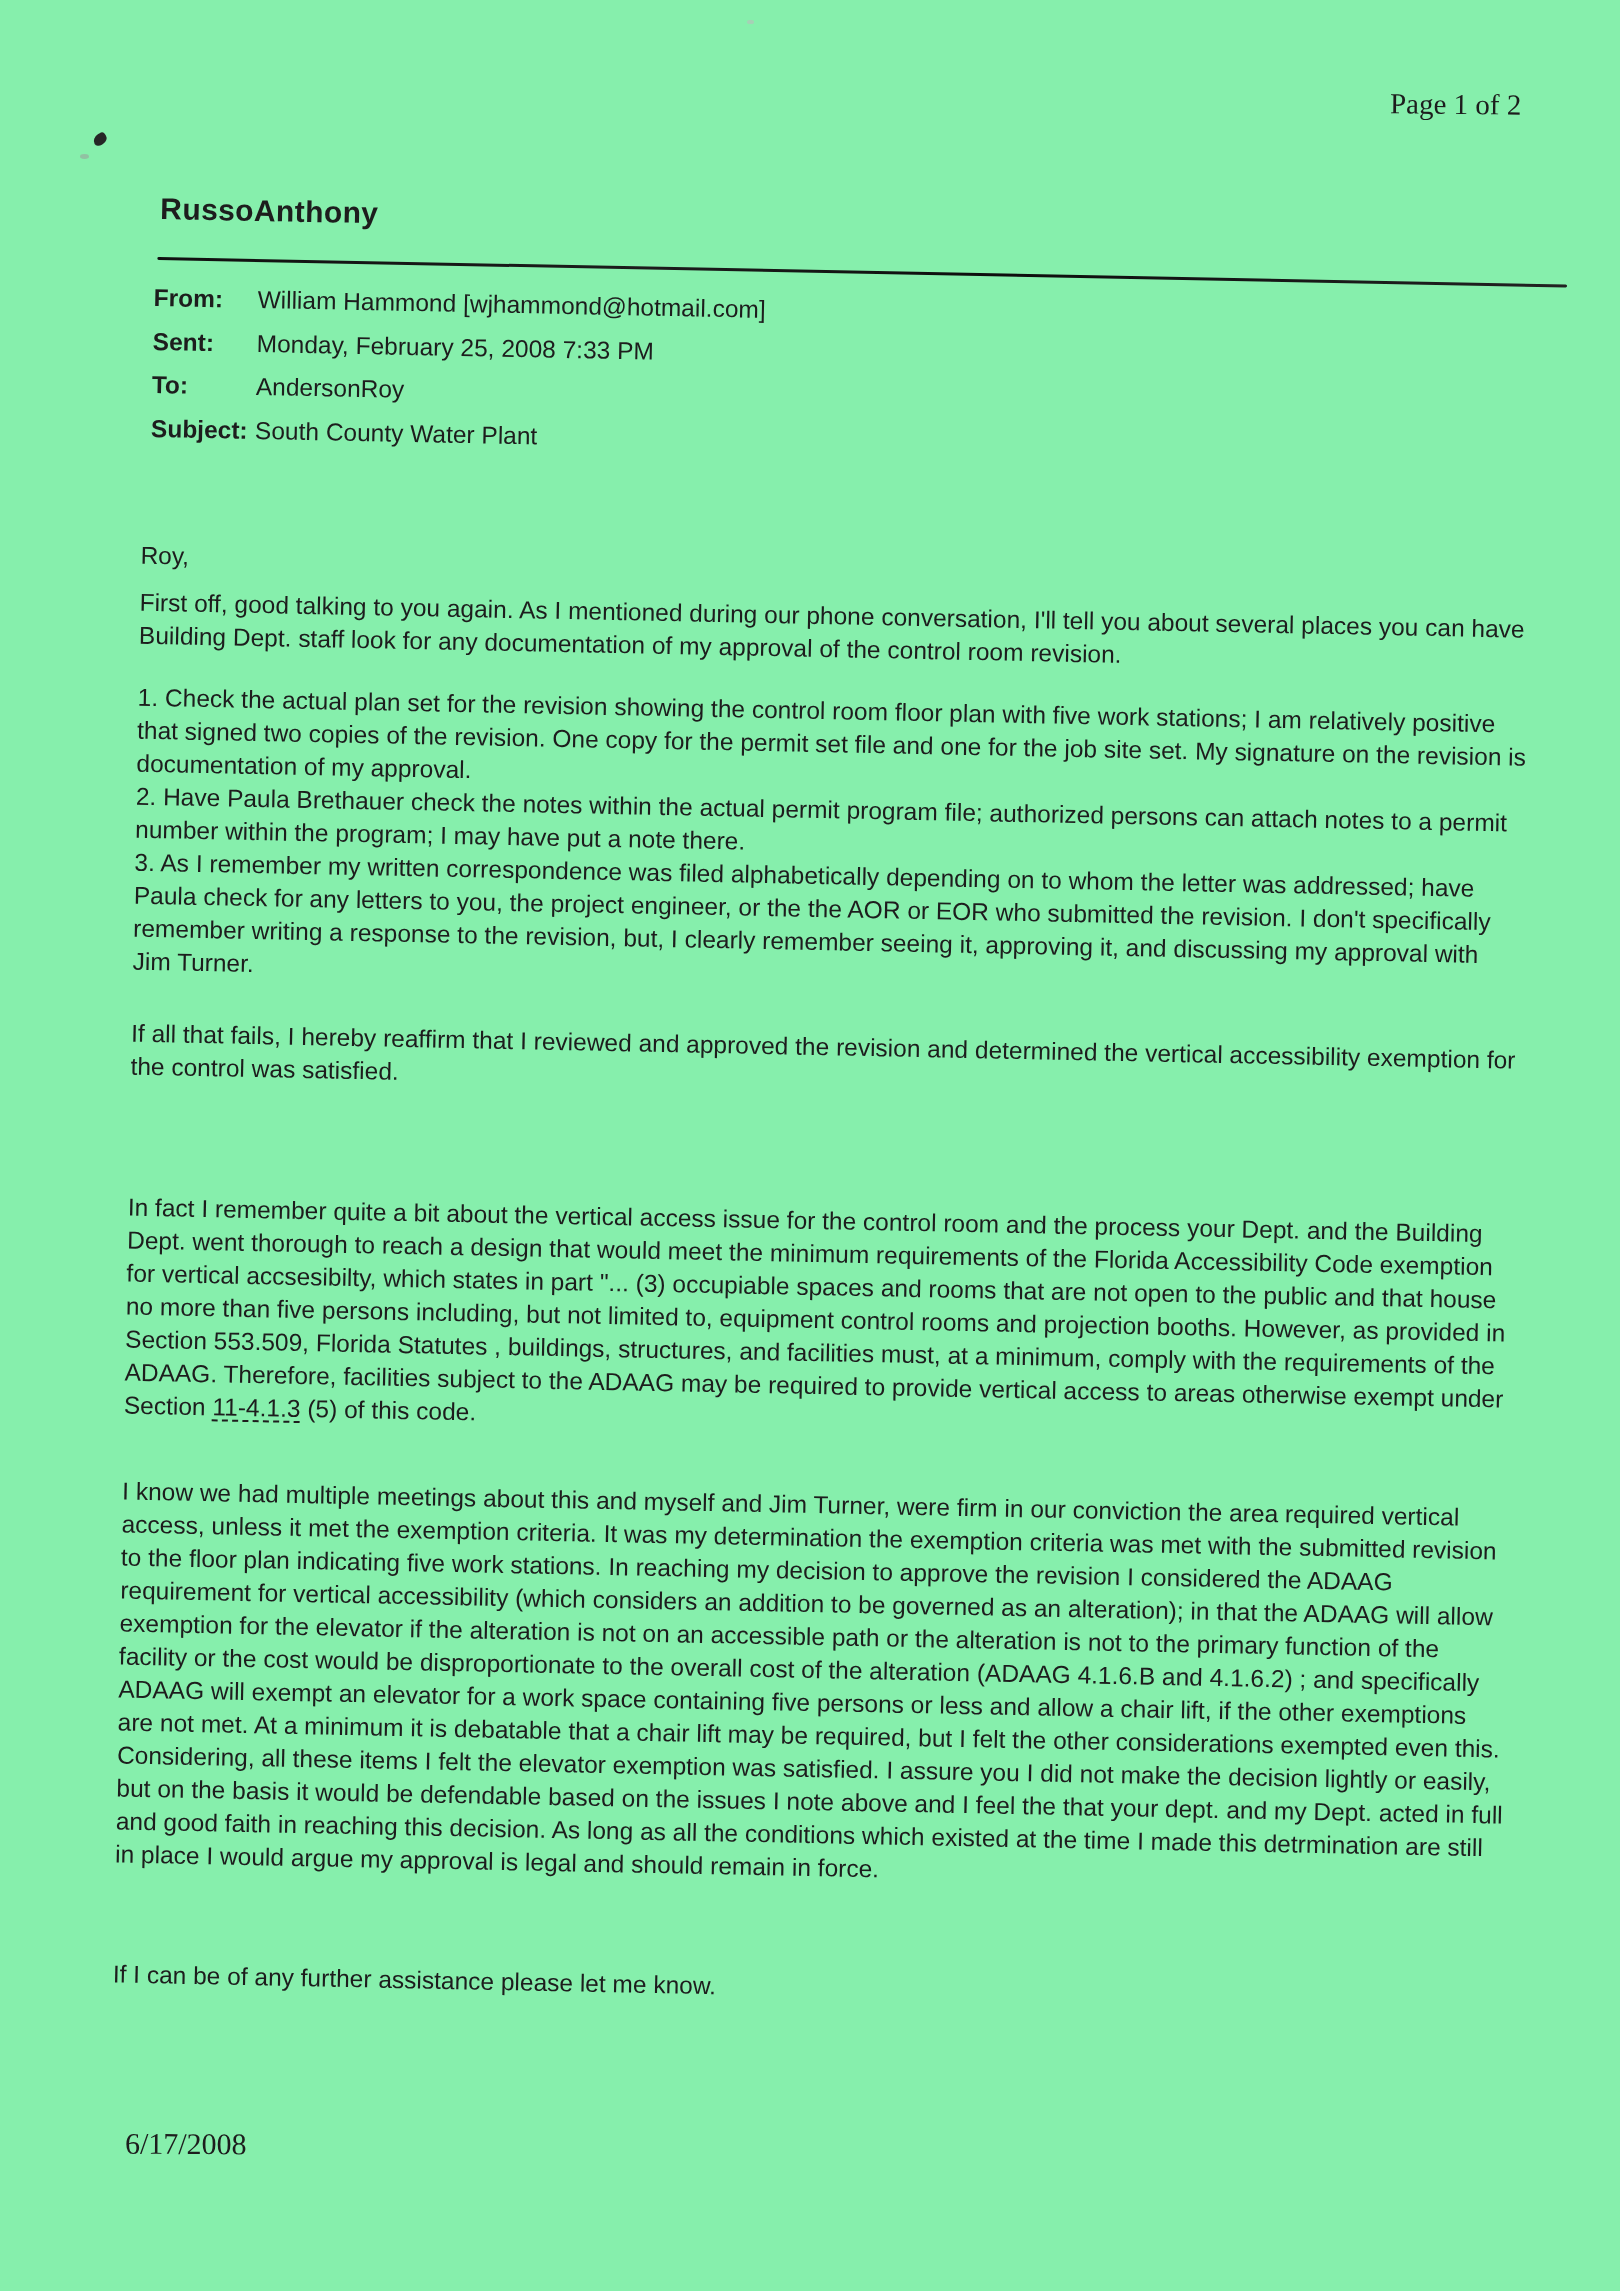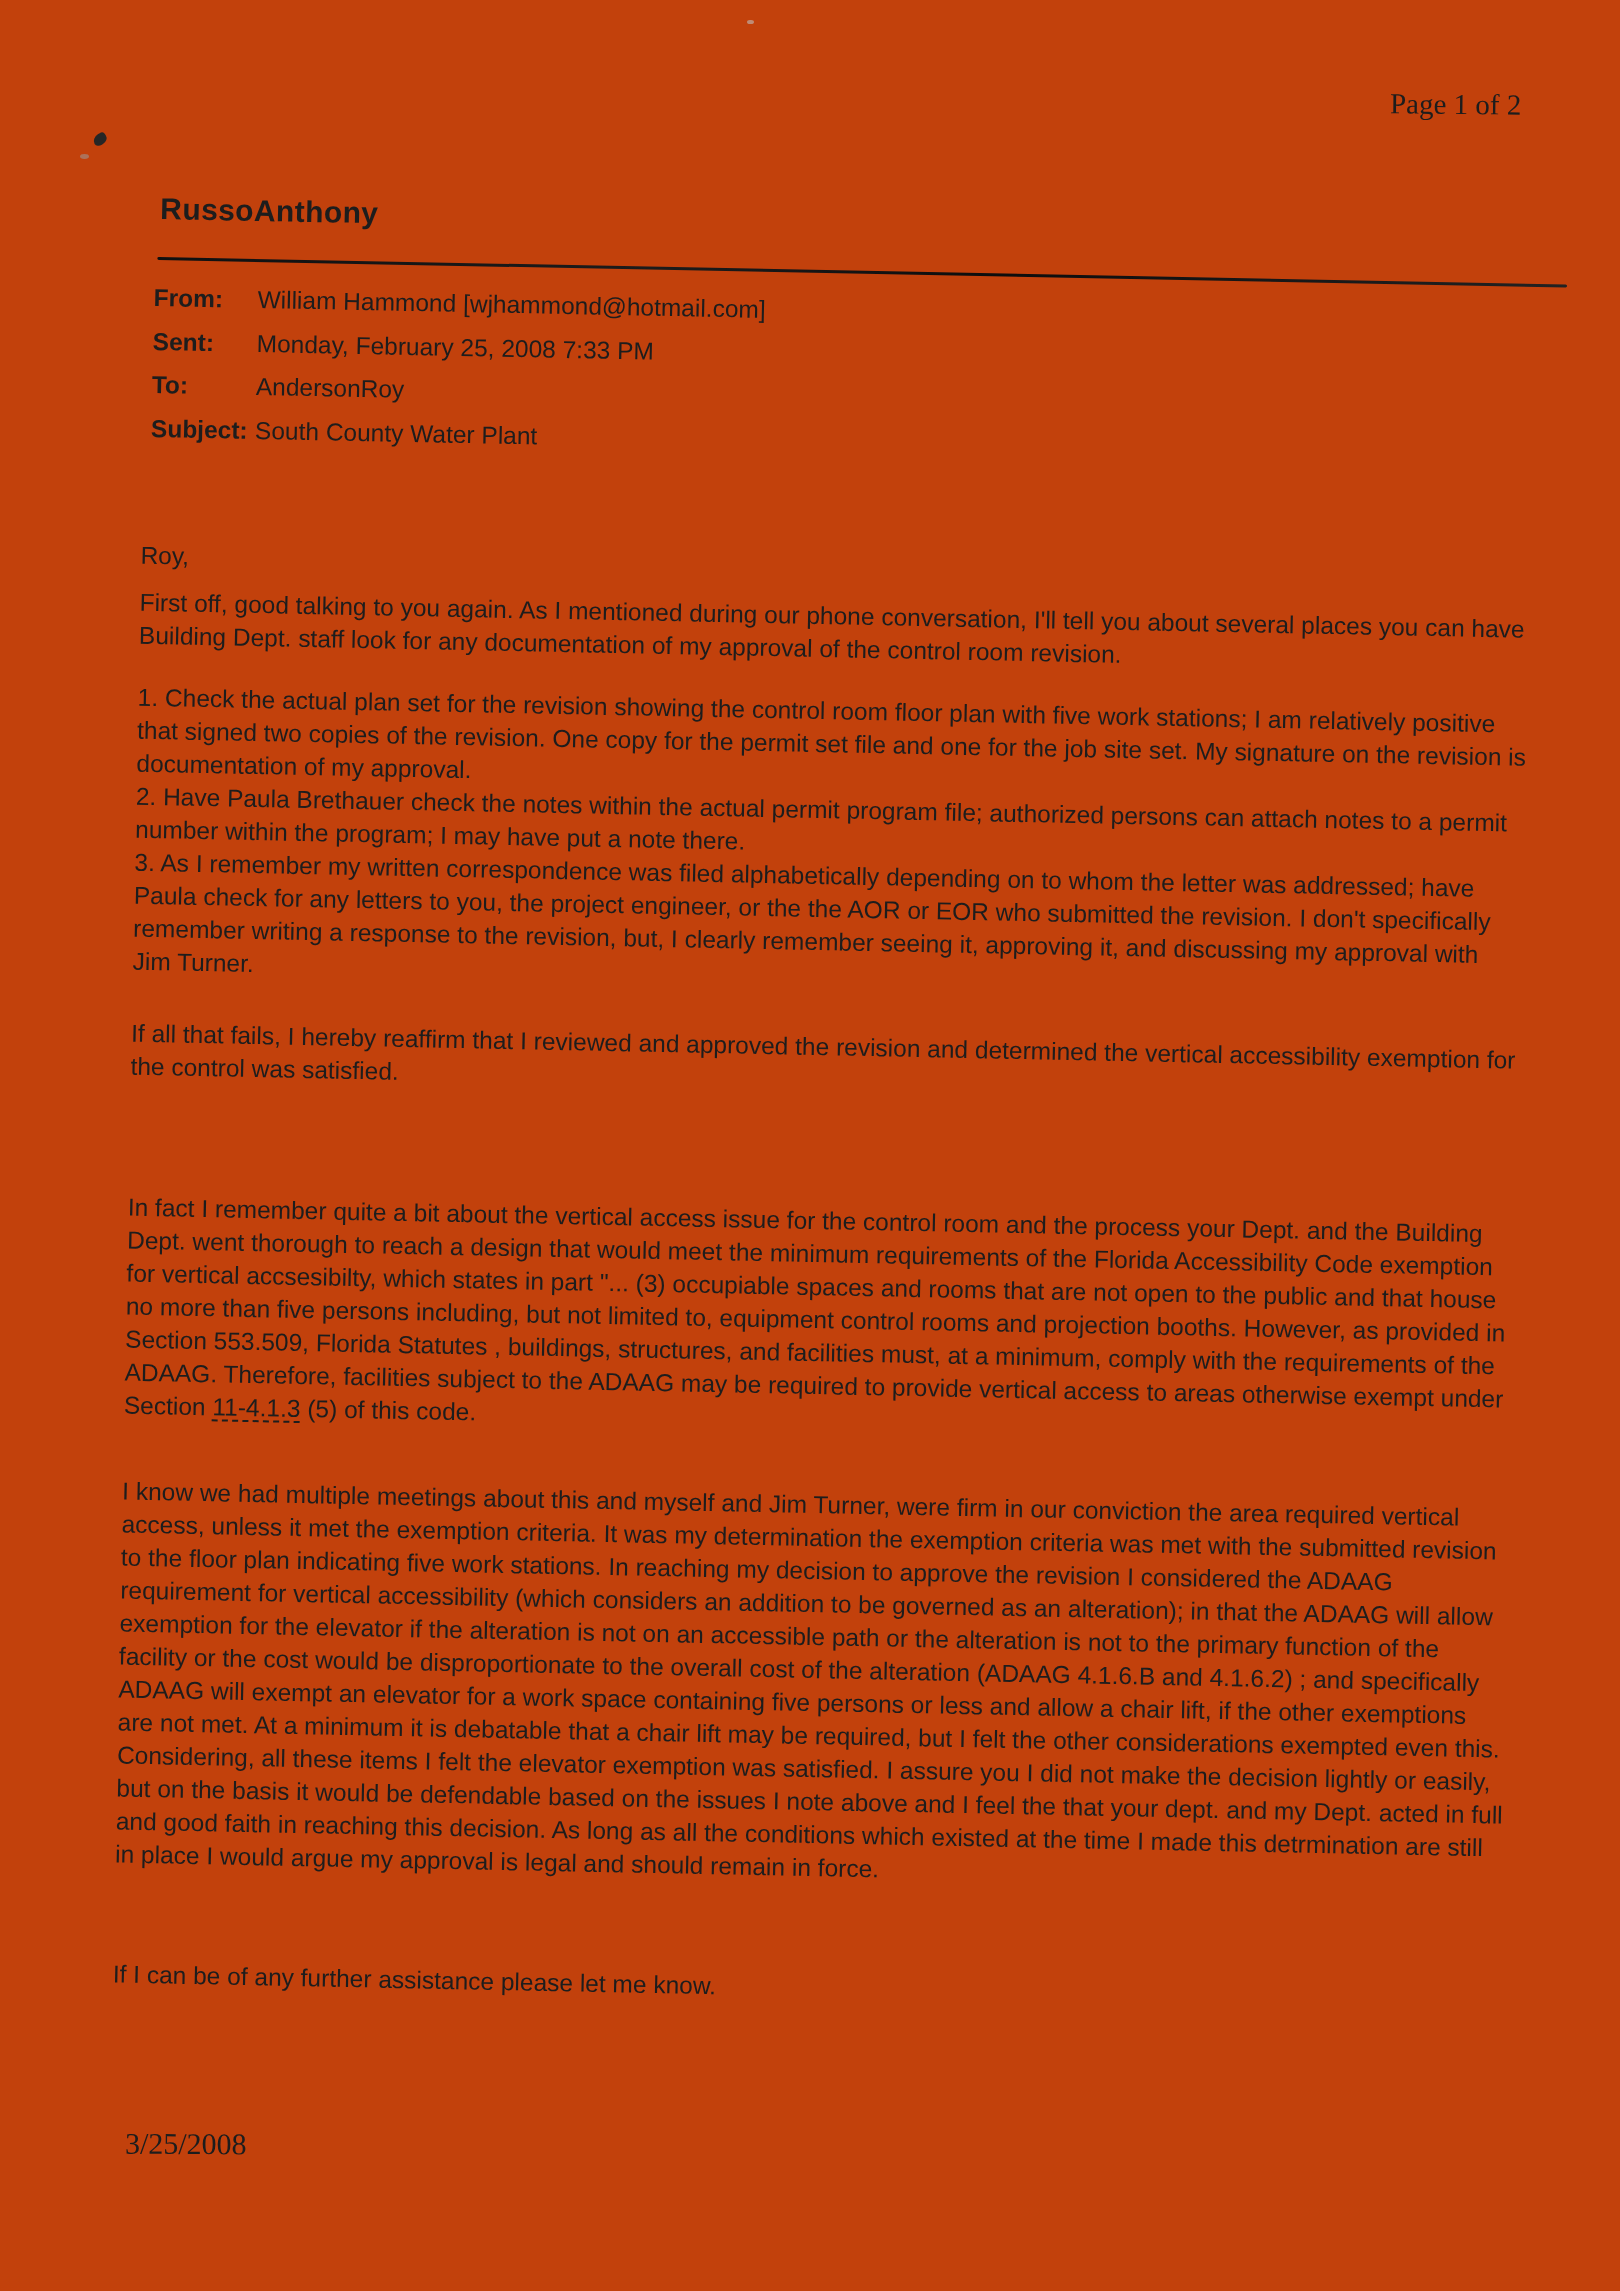--- a/index.html
+++ b/index.html
@@ -4,21 +4,21 @@
 <style>
   html, body {
     margin: 0;
     padding: 0;
     background: #ffffff;
   }
   .page {
     position: relative;
     width: 1620px;
     height: 2292px;
-    background: #c2410c;
+    background: #86efac;
     overflow: hidden;
     font-family: "Liberation Sans", "DejaVu Sans", sans-serif;
     color: #1d1d1d;
   }
   
   .skew {
     position: absolute;
     inset: 0;
     transform: rotate(1.12deg);
     transform-origin: 157px 225px;
@@ -158,16 +158,16 @@
     <div class="para reaffirm">If all that fails, I hereby reaffirm that I reviewed and approved the revision and determined the vertical accessibility exemption for the control was satisfied.</div>
 
     <div class="para code"><span>In fact I remember quite a bit about the vertical access issue for the control room and the process your Dept. and the Building Dept. went thorough to reach a design that would meet the minimum requirements of the Florida Accessibility Code exemption for vertical accsesibilty, which states in part "... (3) occupiable spaces and rooms that are not open to the public and that house no more than five persons including, but not limited to, equipment control rooms and projection booths. However, as provided in Section 553.509, Florida Statutes , buildings, structures, and facilities must, at a minimum, comply with the requirements of the ADAAG. Therefore, facilities subject to the ADAAG may be required to provide vertical access to areas otherwise exempt under Section </span><span class="section-ref">11-4.1.3</span><span> (5) of this code.</span></div>
 
     <div class="para decision">I know we had multiple meetings about this and myself and Jim Turner, were firm in our conviction the area required vertical access, unless it met the exemption criteria.  It was my determination the exemption criteria was met with the submitted revision to the floor plan indicating five work stations.  In reaching my decision to approve the revision I considered the ADAAG requirement for vertical accessibility (which considers an addition to be governed as an alteration); in that the ADAAG will allow exemption for the elevator if the alteration is not on an accessible path or the alteration is not to the primary function of the facility or the cost would be disproportionate to the overall cost of the alteration (ADAAG 4.1.6.B and 4.1.6.2) ; and specifically ADAAG will exempt an elevator for a work space containing five persons or less and allow a chair lift, if the other exemptions are not met.  At a minimum it is debatable that a chair lift may be required, but I felt the other considerations exempted even this.  Considering, all these items I felt the elevator exemption was satisfied.  I assure you I did not make the decision lightly or easily, but on the basis it would be defendable based on the issues I note above and I feel the that your dept. and my Dept. acted in full and good faith in reaching this decision.  As long as all the conditions which existed at the time I made this detrmination are still in place I would argue my approval is legal and should remain in force.</div>
 
     <div class="para closing">If I can be of any further assistance please let me know.</div>
 
   </div>
 
-  <div class="footer-date serif">3/25/2008</div>
+  <div class="footer-date serif">6/17/2008</div>
 
 </div>
 
 
 </body></html>

